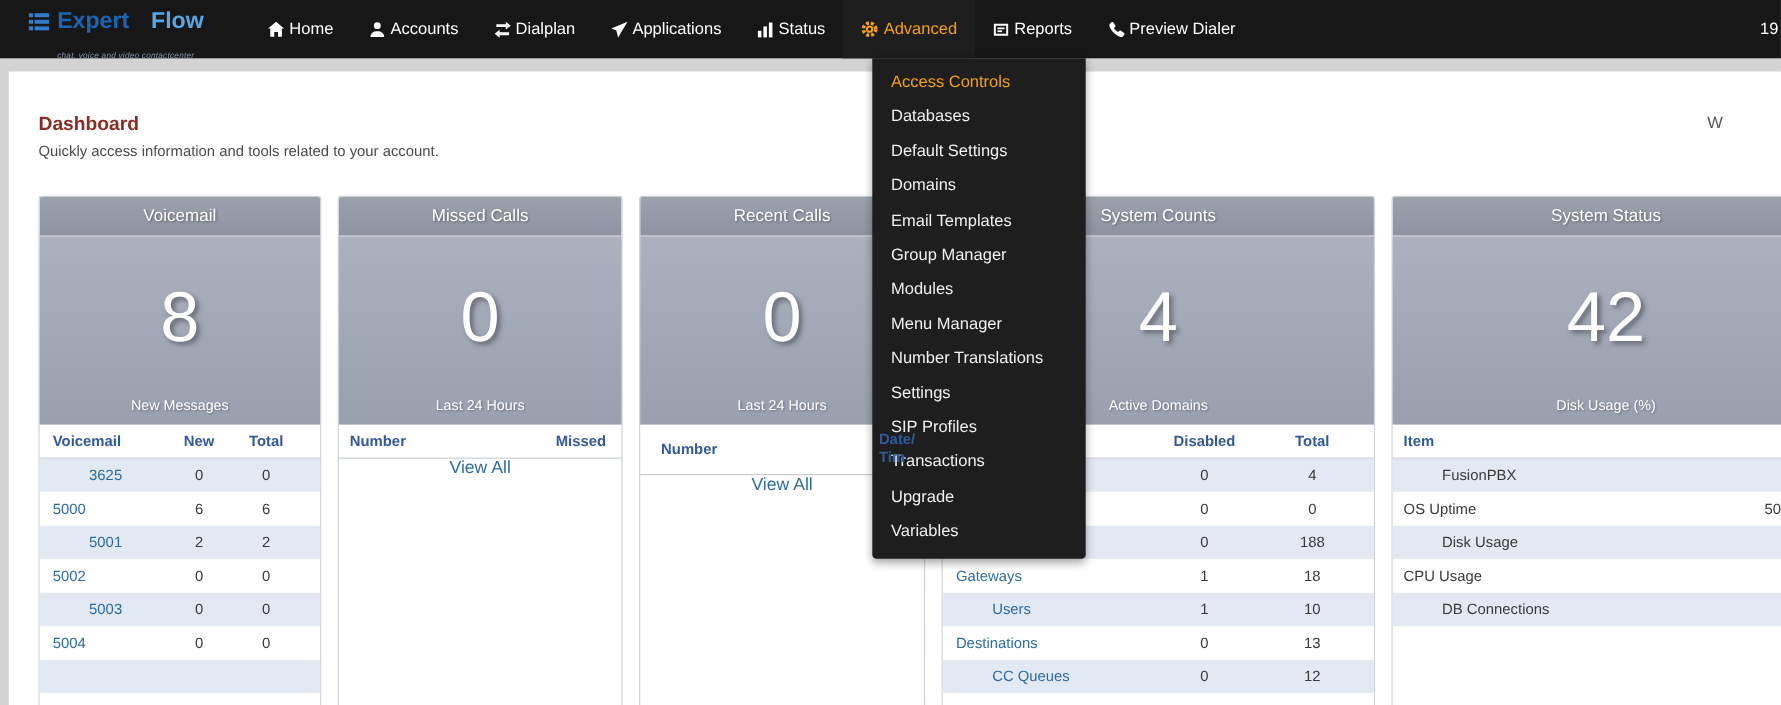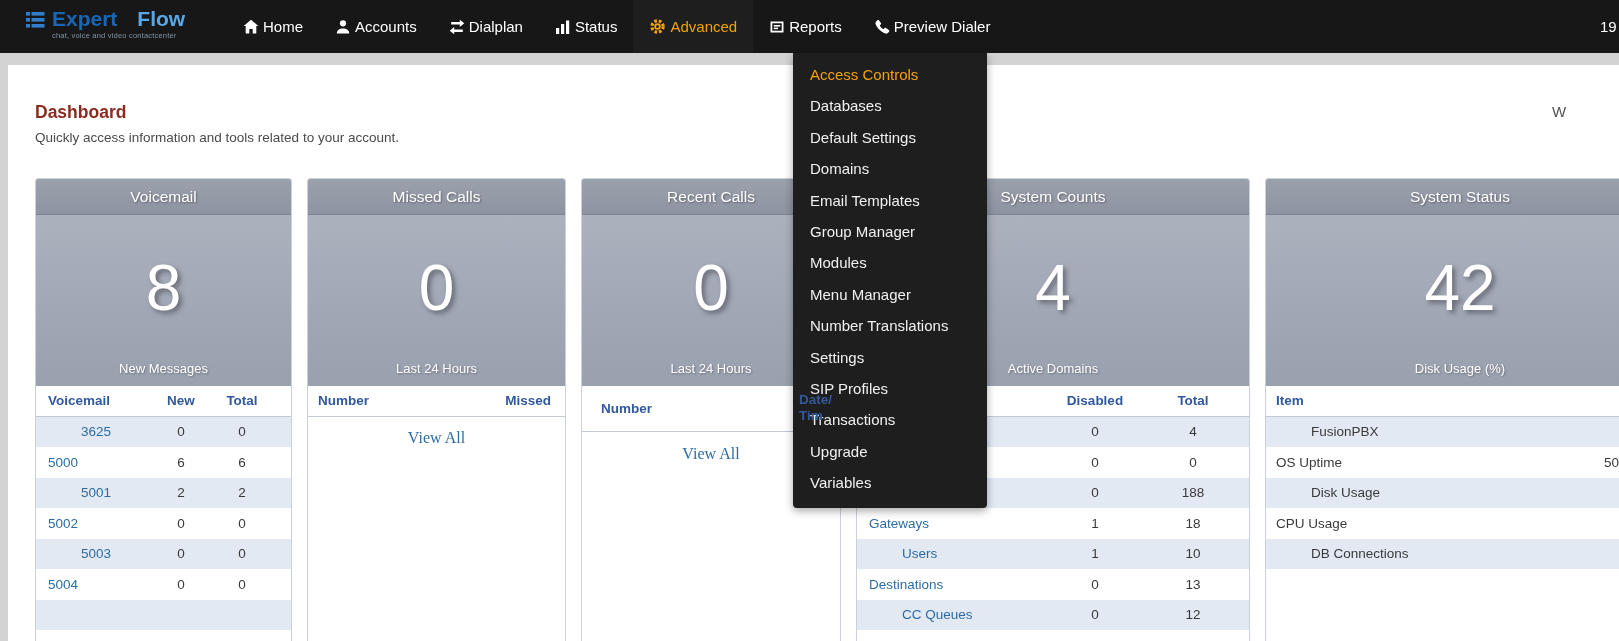--- a/index.html
+++ b/index.html
@@ -12,21 +12,21 @@
   }
   a { text-decoration:none; }
 
   
   .navbar{ position:absolute; left:0; top:0; width:1619px; height:53px; background:#171717; z-index:90; }
   .logo{ position:absolute; left:26px; top:8px; display:flex; align-items:flex-start; gap:7px; cursor:pointer; }
   .logo-icon{ margin-top:3px; color:#2e7ecb; }
   .brand-line{ font-size:21px; font-weight:bold; line-height:22px; white-space:nowrap; }
   .brand-a{ color:#1767b6; }
   .brand-b{ color:#58a8e8;margin-left:20px; }
-  .tagline{ font-size:7.5px; color:#8493a5; letter-spacing:.2px; margin-top:1px; white-space:nowrap; }
+  .tagline{ font-size:7.5px; color:#8493a5; letter-spacing:.2px; margin-top:16px; white-space:nowrap;font-style:italic; }
 
   .nav-items{ position:absolute; left:227px; top:0; height:53px; display:flex; align-items:stretch; }
   .nav-item{ display:flex; align-items:center; gap:4px; padding:0 16px; color:#ffffff; font-size:15px; white-space:nowrap; cursor:pointer; }
   .nav-item svg{ flex:none; display:block; }
   .nav-item.active{ color:#f3a20c; background:#1e1e1e; }
   .nav-right{ position:absolute; left:1600px; top:0; height:53px; display:flex; align-items:center; color:#ffffff; font-size:15px; }
 
   
   .dropdown{
     position:absolute; left:793px; top:53px; width:194px;
@@ -61,21 +61,21 @@
   .trow{ height:30.5px; display:grid; align-items:center; font-size:13.5px; color:#3a3a3a; }
   .thead{ font-weight:bold; color:#31599b; border-bottom:1px solid #c3cad4; }
   .trow.odd{ background:#e2e9f3;padding-left:45px; }
   .g3a{ grid-template-columns:1fr 56px 66px; padding:0 16px 0 12px; }
   .g3b{ grid-template-columns:1fr 96px 100px; padding:0 6px 0 12px; }
   .g2a{ grid-template-columns:1fr auto; padding:0 14px 0 10px; }
   .g2b{ grid-template-columns:1fr 42px; padding:0 8px 0 10px; }
   .pl19{ padding-left:19px; }
   .num{ text-align:center; }
   .tlink{ color:#2d6ca2; cursor:pointer; }
-  .center-row{ display:flex; align-items:flex-end; justify-content:center; height:30.5px;font-family:Liberation Serif, serif; }
+  .center-row{ display:flex; align-items:flex-start; justify-content:center; height:30.5px; }
   .recent-head{ height:46px; }
 
   
   .dt-overlay{ position:absolute; left:217px; top:213px; z-index:120; font-size:13.5px; font-weight:bold; color:#31599b; line-height:16px; }
 </style>
 </head>
 <body>
 
 <header class="navbar">
   <div class="logo">
@@ -118,20 +118,28 @@
           <svg width="16" height="16" viewBox="0 0 16 16" fill="currentColor">
             <path d="M10.8.7l4.5 3.6-4.5 3.6V5.6H2.2V3h8.6V.7z"></path>
             <path d="M5.2 8.1.7 11.7l4.5 3.6v-2.3h8.6v-2.6H5.2V8.1z"></path>
           </svg>
         </span>
       <span>Dialplan</span>
     </a>
     <a class="nav-item">
       <span>
           <svg width="16" height="16" viewBox="0 0 16 16" fill="currentColor">
+            <path d="M15.5.7.7 7l4.6 1.8L7 15.3l2.4-4.5L15.5.7z"></path>
+          </svg>
+        </span>
+      <span>Applications</span>
+    </a>
+    <a class="nav-item">
+      <span>
+          <svg width="16" height="16" viewBox="0 0 16 16" fill="currentColor">
             <rect x="1" y="9" width="3.2" height="6"></rect>
             <rect x="6" y="5" width="3.2" height="10"></rect>
             <rect x="11" y="1.5" width="3.2" height="13.5"></rect>
           </svg>
         </span>
       <span>Status</span>
     </a>
     <a class="nav-item active">
       <span>
           <svg width="17" height="17" viewBox="0 0 17 17">

